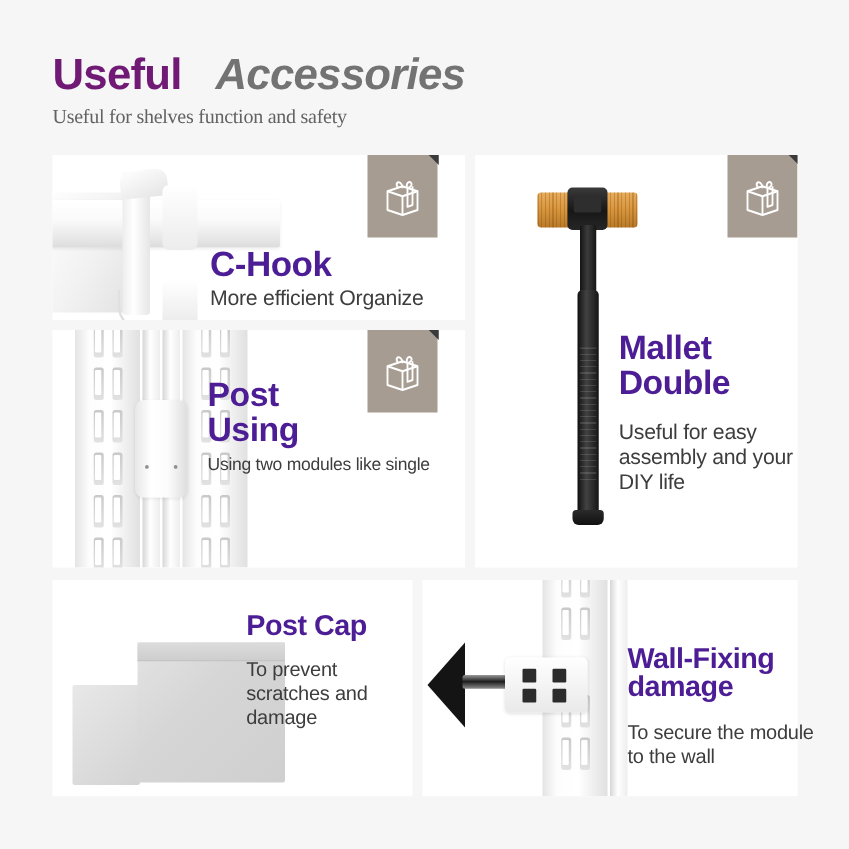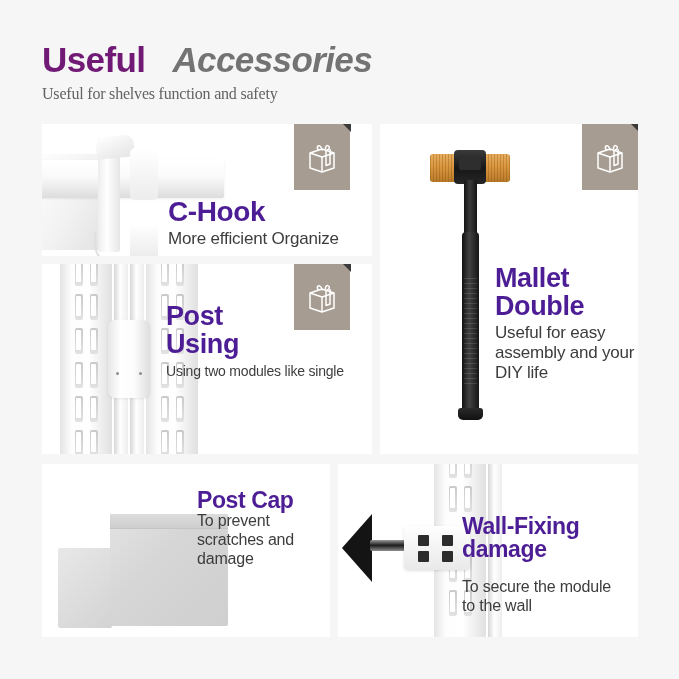--- a/index.html
+++ b/index.html
@@ -41,31 +41,31 @@
   
   .headline { color:#4c1d95; font-weight:700; letter-spacing:-0.4px; line-height:1.02; }
   .subline  { color:#3d3d3d; font-weight:400; line-height:1.18; letter-spacing:-0.2px; }
 
   #chook-text    { position:absolute; left:168px; top:198px; }
   #chook-text .headline { font-size:28px; }
   #chook-text .subline  { font-size:17px; margin-top:2px; white-space:nowrap; }
 
   #mallet-text   { position:absolute; left:495px; top:265px; width:140px; }
   #mallet-text .headline { font-size:27px; }
-  #mallet-text .subline  { font-size:17px; margin-top:3px; }
+  #mallet-text .subline  { font-size:17px; margin-top:16px; }
 
   #clip-text     { position:absolute; left:166px; top:303px; width:200px; }
   #clip-text .headline { font-size:27px; }
   #clip-text .subline  { font-size:14px; margin-top:5px; }
 
   #postcap-text  { position:absolute; left:197px; top:489px; width:135px; }
   #postcap-text .headline { font-size:23px; white-space:nowrap; }
-  #postcap-text .subline  { font-size:16px; margin-top:0; }
-
-  #wallfix-text  { position:absolute; left:462px; top:515px; width:150px; }
+  #postcap-text .subline  { font-size:16px; margin-top:16px; }
+
+  #wallfix-text  { position:absolute; left:502px; top:515px; width:150px; }
   #wallfix-text .headline { font-size:23px; }
   #wallfix-text .subline  { font-size:16px; margin-top:16px; }
 
   
 
   
   .shelf-bar {
     position:absolute; left:-8px; top:36px; width:190px; height:38px;
     background:linear-gradient(180deg,#ffffff 0%,#fafafa 42%,#e9e9e9 78%,#dcdcdc 100%);
     border-radius:2px;

